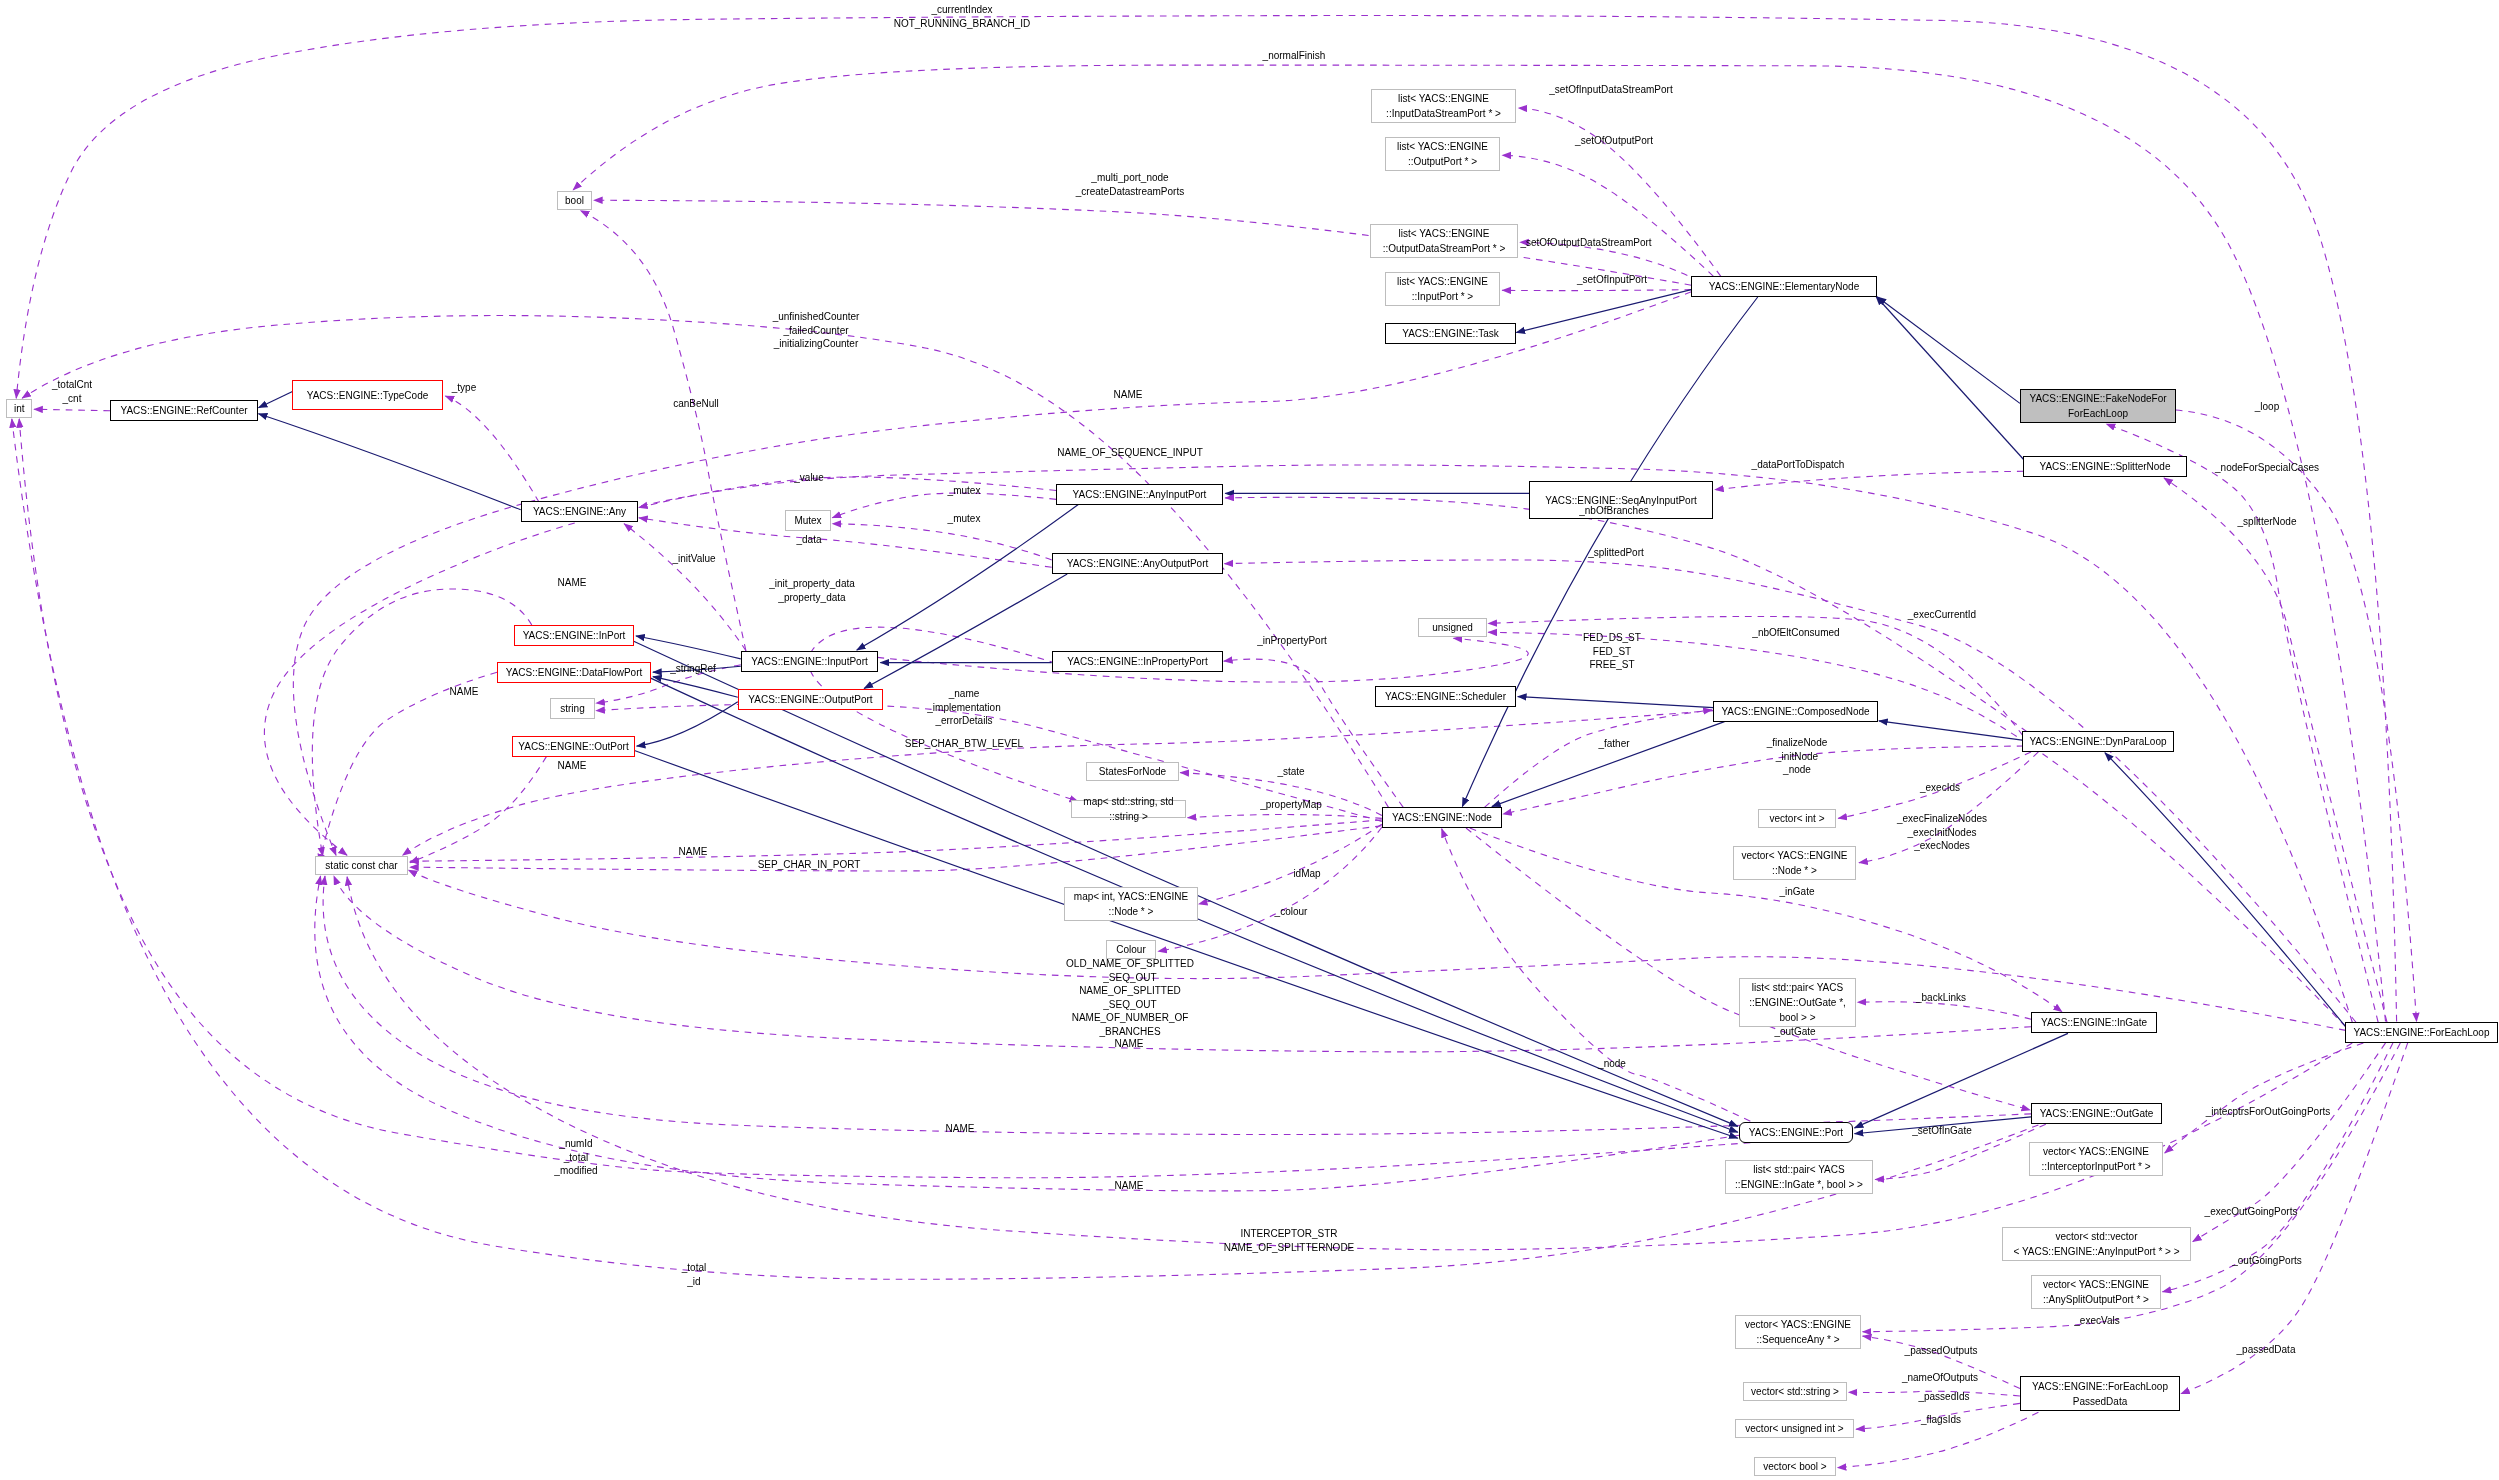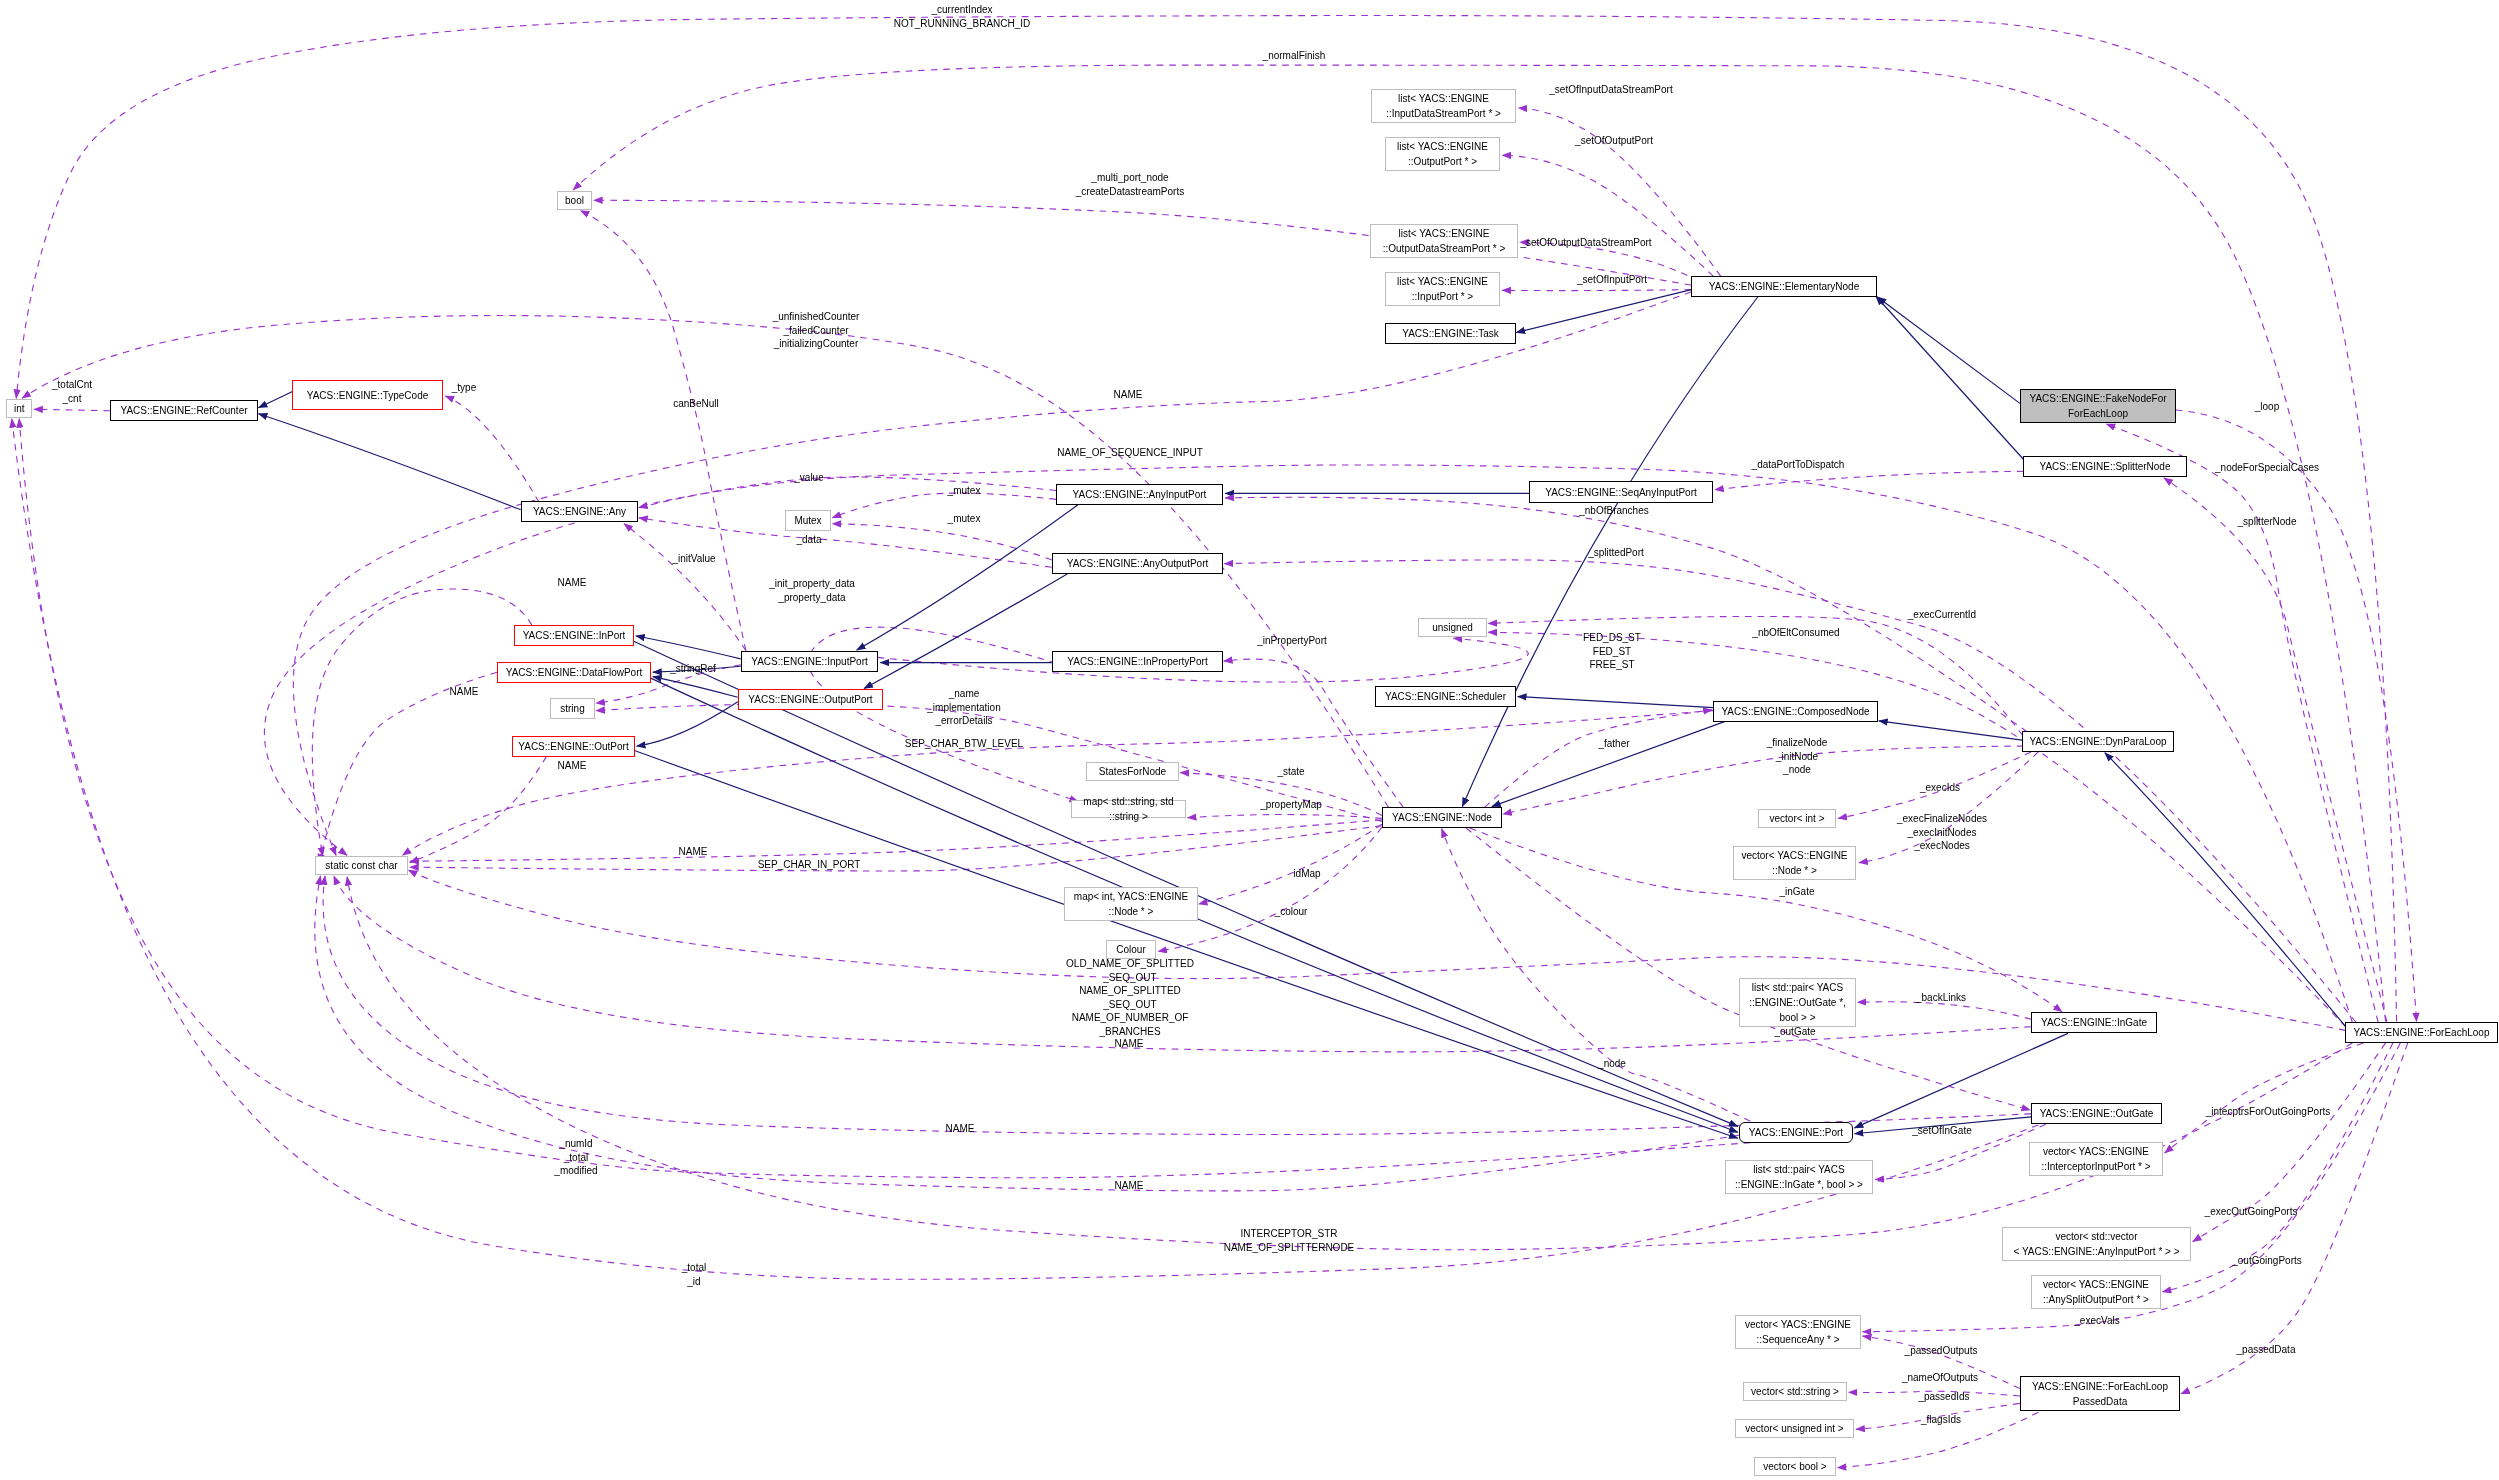--- a/index.html
+++ b/index.html
@@ -152,21 +152,21 @@
     <div class="node class" style="left: 1691px; top: 276px; width: 186px; height: 20.7px;">YACS::ENGINE::ElementaryNode</div>
     <div class="node bold" style="left: 1385px; top: 323px; width: 131px; height: 20.7px;">YACS::ENGINE::Task</div>
     <div class="node external" style="left: 1371px; top: 89px; width: 145px; height: 34px;">list&lt; YACS::ENGINE
 ::InputDataStreamPort * &gt;</div>
     <div class="node external" style="left: 1385px; top: 137px; width: 115px; height: 34px;">list&lt; YACS::ENGINE
 ::OutputPort * &gt;</div>
     <div class="node external" style="left: 1370px; top: 224px; width: 148px; height: 34px;">list&lt; YACS::ENGINE
 ::OutputDataStreamPort * &gt;</div>
     <div class="node external" style="left: 1385px; top: 272px; width: 115px; height: 34px;">list&lt; YACS::ENGINE
 ::InputPort * &gt;</div>
-    <div class="node bold" style="left: 1529px; top: 481px; width: 184px; height: 22px;">YACS::ENGINE::SeqAnyInputPort</div>
+    <div class="node bold" style="left: 1529px; top: 481px; width: 184px; height: 38px;">YACS::ENGINE::SeqAnyInputPort</div>
     <div class="node subject" style="left: 2020px; top: 389px; width: 156px; height: 34px;">YACS::ENGINE::FakeNodeFor
 ForEachLoop</div>
     <div class="node class" style="left: 2023px; top: 456px; width: 164px; height: 20.7px;">YACS::ENGINE::SplitterNode</div>
     <div class="node external" style="left: 1758px; top: 809px; width: 78px; height: 19px;">vector&lt; int &gt;</div>
     <div class="node external" style="left: 1733px; top: 846px; width: 123px; height: 34px;">vector&lt; YACS::ENGINE
 ::Node * &gt;</div>
     <div class="node external" style="left: 1739px; top: 978px; width: 117px; height: 49px;">list&lt; std::pair&lt; YACS
 ::ENGINE::OutGate *,
 bool &gt; &gt;</div>
     <div class="node class" style="left: 2031px; top: 1012px; width: 126px; height: 20.7px;">YACS::ENGINE::InGate</div>

